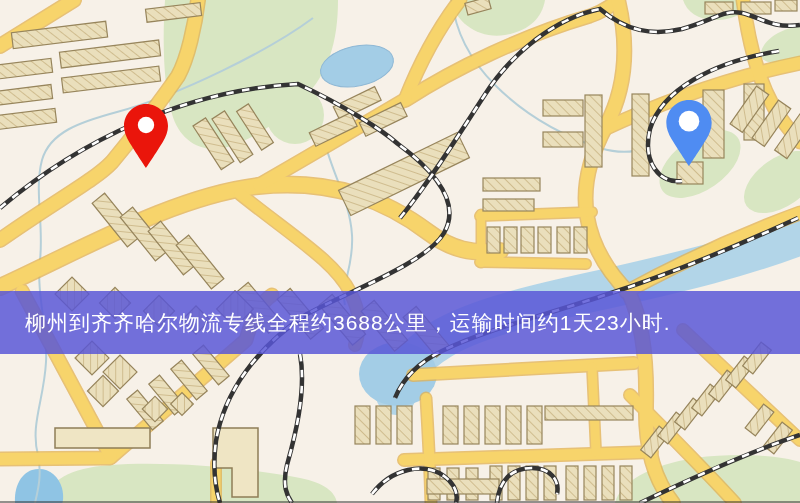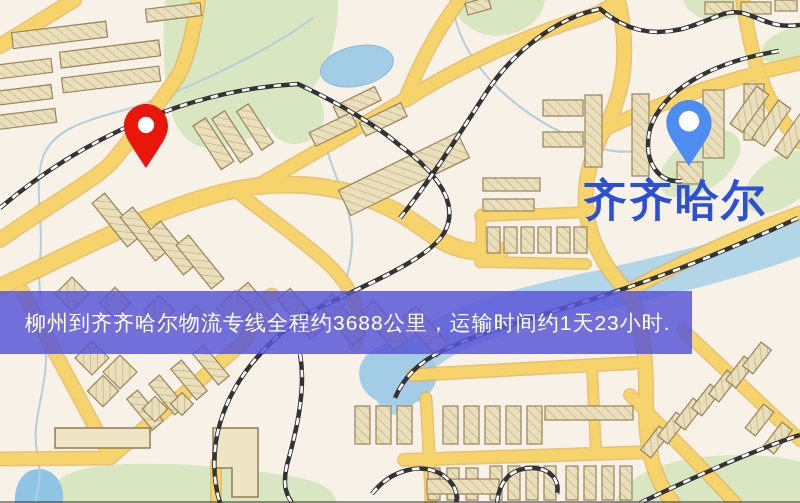--- a/index.html
+++ b/index.html
@@ -17,21 +17,21 @@
   }
   .origin-label{
     left:87px;top:179px;font-size:44px;font-weight:700;
     letter-spacing:5px;color:#dd1410;
   }
   .destination-label{
     left:583px;top:178px;font-size:44px;font-weight:600;
     letter-spacing:2px;color:#2b50d6;
   }
   .banner{
-    position:absolute;left:0;top:291px;width:692px;height:63px;
+    position:absolute;left:0;top:291px;width:800px;height:63px;
     background:rgba(88,86,215,0.84);
     display:flex;align-items:center;box-sizing:border-box;
     padding-left:25px;
     text-align:right;
   }
   .banner span{
     color:#ffffff;font-size:21px;letter-spacing:1px;white-space:nowrap;
   }
   .bottom-edge{
     position:absolute;left:0;bottom:0;width:800px;height:2px;
@@ -298,20 +298,19 @@
     </svg>
   </div>
 
   <div class="marker" style="left:666px;top:100px;width:46px;height:66px;">
     <svg viewBox="0 0 44 64">
       <path d="M22 0C9.8 0 0 9.9 0 22.1 0 27.6 2 32.9 5.2 38 11.6 48.4 22 64 22 64s10.4-15.6 16.8-26C42 32.9 44 27.6 44 22.1 44 9.9 34.2 0 22 0Z" fill="#4f8cf2"></path>
       <circle cx="22" cy="20.5" r="10" fill="#ffffff"></circle>
     </svg>
   </div>
 
-  <div class="city-label destination-label">齐齐哈尔</div>
 
   <div class="banner">
     <span>柳州到齐齐哈尔物流专线全程约3688公里，运输时间约1天23小时.</span>
   </div>
 
   <div class="bottom-edge"></div>
 </div>
 
 </body></html>

